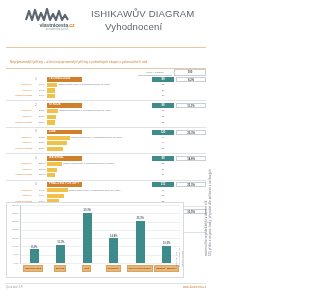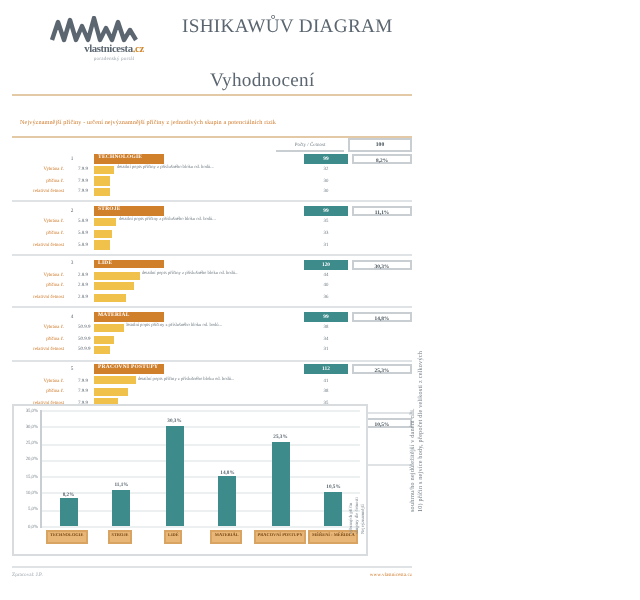--- a/index.html
+++ b/index.html
@@ -3,41 +3,41 @@
 <meta charset="utf-8">
 <style>
   html,body{margin:0;padding:0;}
   body{
     width:212px;height:300px;overflow:hidden;
     background:#ffffff;
     font-family:"Liberation Sans", sans-serif;
     color:#4a4a4a;
     -webkit-font-smoothing:none;
   }
-  .page{position:relative;width:212px;height:300px;box-sizing:border-box;font-family:Liberation Serif, serif;}
+  .page{position:relative;width:212px;height:300px;box-sizing:border-box;}
 
   
   .header{position:relative;height:40px;padding:6px 0 0 0;}
   .hdr-inner{display:flex;align-items:flex-start;padding-left:24px;}
   .logo-wrap{width:66px;flex:0 0 66px;text-align:center;padding-top:2px;}
   .logo-mark{height:14px;width:64px;display:block;}
   .logo-text{
     font-size:5.4px;font-weight:bold;color:#5b6670;letter-spacing:-0.2px;
     margin-top:0px;line-height:6px;
   }
   .logo-text .dot{color:#d2892f;}
   .logo-sub{font-size:2.6px;color:#9aa3aa;letter-spacing:.1px;line-height:3px;}
   .title-wrap{padding-left:1px;padding-top:2px;}
   .main-title{
     font-size:9.6px;color:#5b6670;letter-spacing:.15px;line-height:11px;
     white-space:nowrap;
   }
   .sub-title{
     font-size:9.6px;color:#5b6670;letter-spacing:.15px;line-height:11px;
-    margin-top:16px;padding-left:14px;white-space:nowrap;
+    margin-top:2px;padding-left:14px;white-space:nowrap;
   }
 
   
   .note-line{
     margin:1px 6px 0 6px;border-top:0.5px solid #e3c9a6;border-bottom:0.5px solid #e3c9a6;
     padding:1px 0 1px 4px;
   }
   .note-line span{font-size:3.1px;color:#cf7a2a;letter-spacing:.05px;white-space:nowrap;}
 
   

